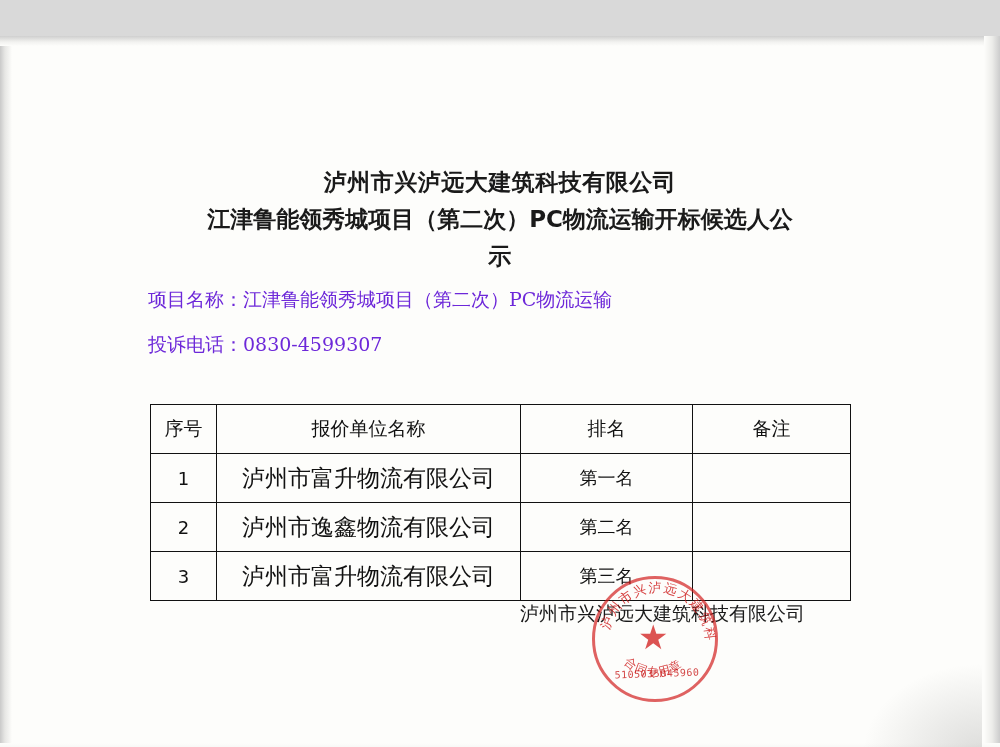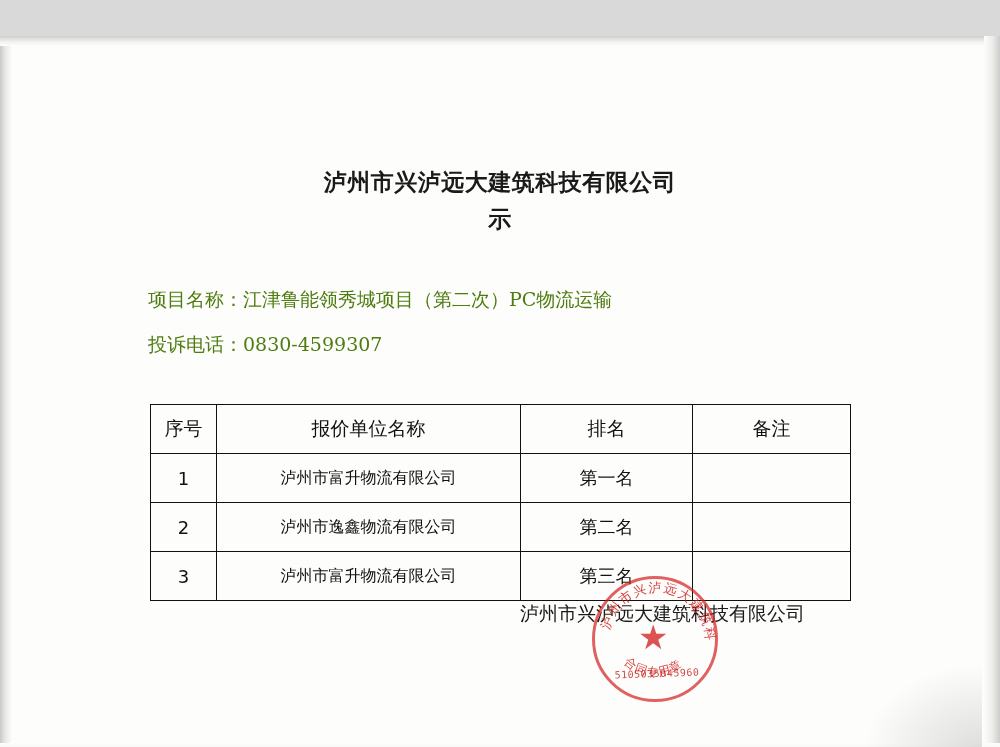--- a/index.html
+++ b/index.html
@@ -84,21 +84,21 @@
   }
 
   .meta {
     position: absolute;
     left: 148px;
     top: 248px;
     width: 720px;
   }
   .meta-row {
     font-size: 19px;
-    color: #4d7c0f;
+    color: #6d28d9;
     line-height: 30px;
     white-space: nowrap;
   }
   .meta-row.project {
     margin-bottom: 15px;
   }
   .meta-label {
     font-family: "DejaVu Sans", "Liberation Sans", sans-serif;
   }
   .meta-value {
@@ -121,21 +121,21 @@
     font-size: 18px;
     color: #111;
     font-family: "DejaVu Sans", "Liberation Sans", sans-serif;
     font-weight: normal;
   }
   table.bid-table thead th {
     font-weight: normal;
     font-size: 19px;
   }
   table.bid-table tbody td.name {
-    font-size: 16px;
+    font-size: 23px;
   }
   .col-seq { width: 66px; }
   .col-name { width: 304px; }
   .col-rank { width: 172px; }
   .col-note { width: 158px; }
 
   .signature {
     position: absolute;
     left: 520px;
     top: 562px;
@@ -201,20 +201,21 @@
 </style>
 </head>
 <body>
 
 <div class="page">
 
   <div class="content">
 
     <div class="title-block">
       <div class="title-line l1">泸州市兴泸远大建筑科技有限公司</div>
+      <div class="title-line l2">江津鲁能领秀城项目（第二次）PC物流运输开标候选人公</div>
       <div class="title-line l3">示</div>
     </div>
 
     <div class="meta">
       <div class="meta-row project">
         <span class="meta-label">项目名称：</span><span class="meta-value">江津鲁能领秀城项目（第二次）PC物流运输</span>
       </div>
       <div class="meta-row">
         <span class="meta-label">投诉电话：</span><span class="meta-value">0830-4599307</span>
       </div>

